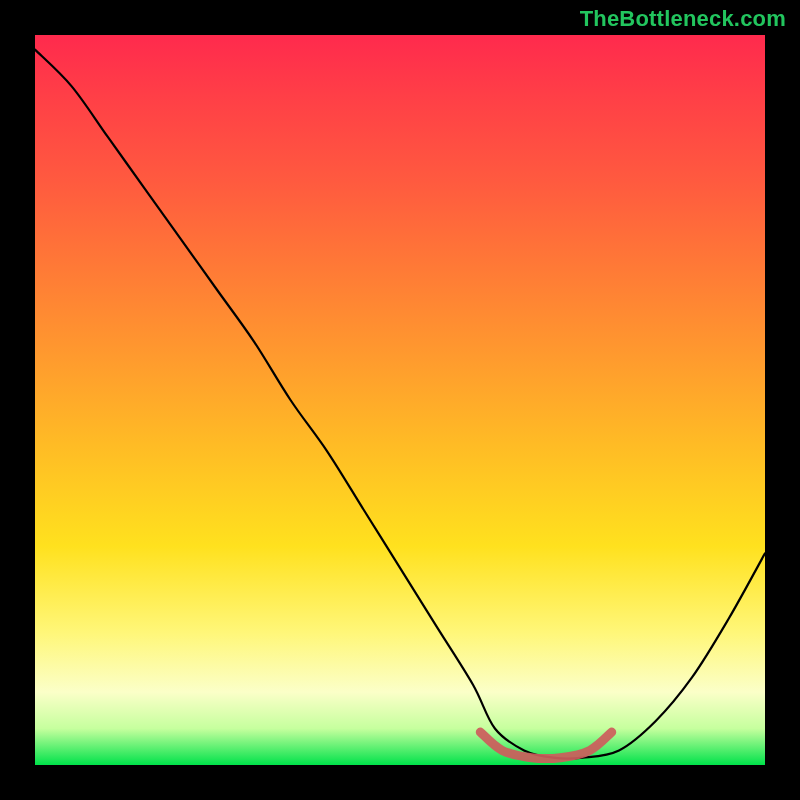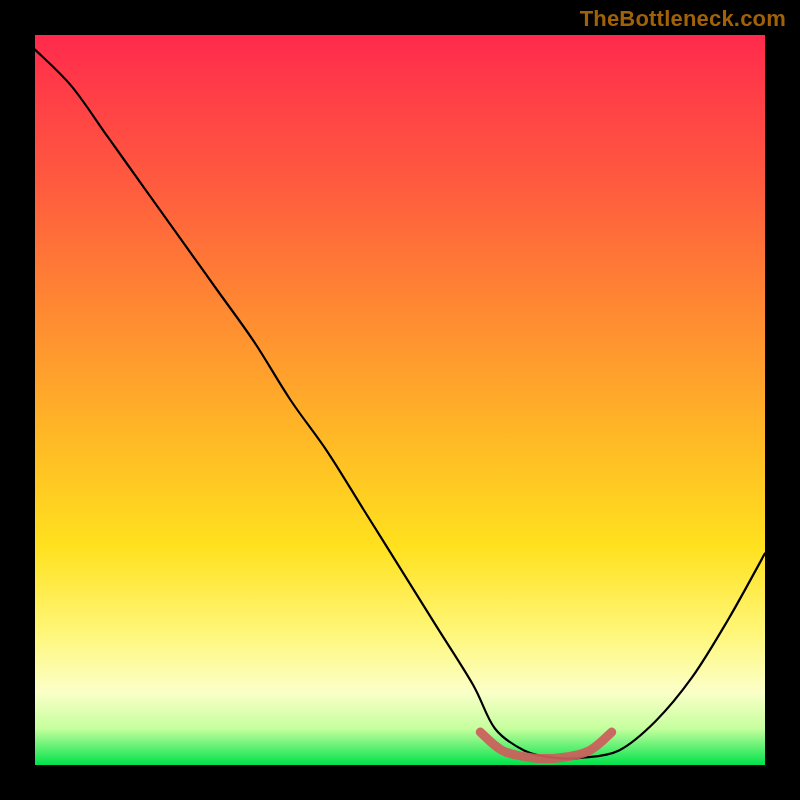--- a/index.html
+++ b/index.html
@@ -15,21 +15,21 @@
     position: relative;
     width: 800px;
     height: 800px;
   }
   .watermark {
     position: absolute;
     top: 6px;
     right: 14px;
     font-size: 22px;
     font-weight: 600;
-    color: #a16207;
+    color: #22c55e;
     letter-spacing: 0.2px;
     z-index: 5;
   }
   .plot-area {
     position: absolute;
     left: 35px;
     top: 35px;
     width: 730px;
     height: 730px;
     

